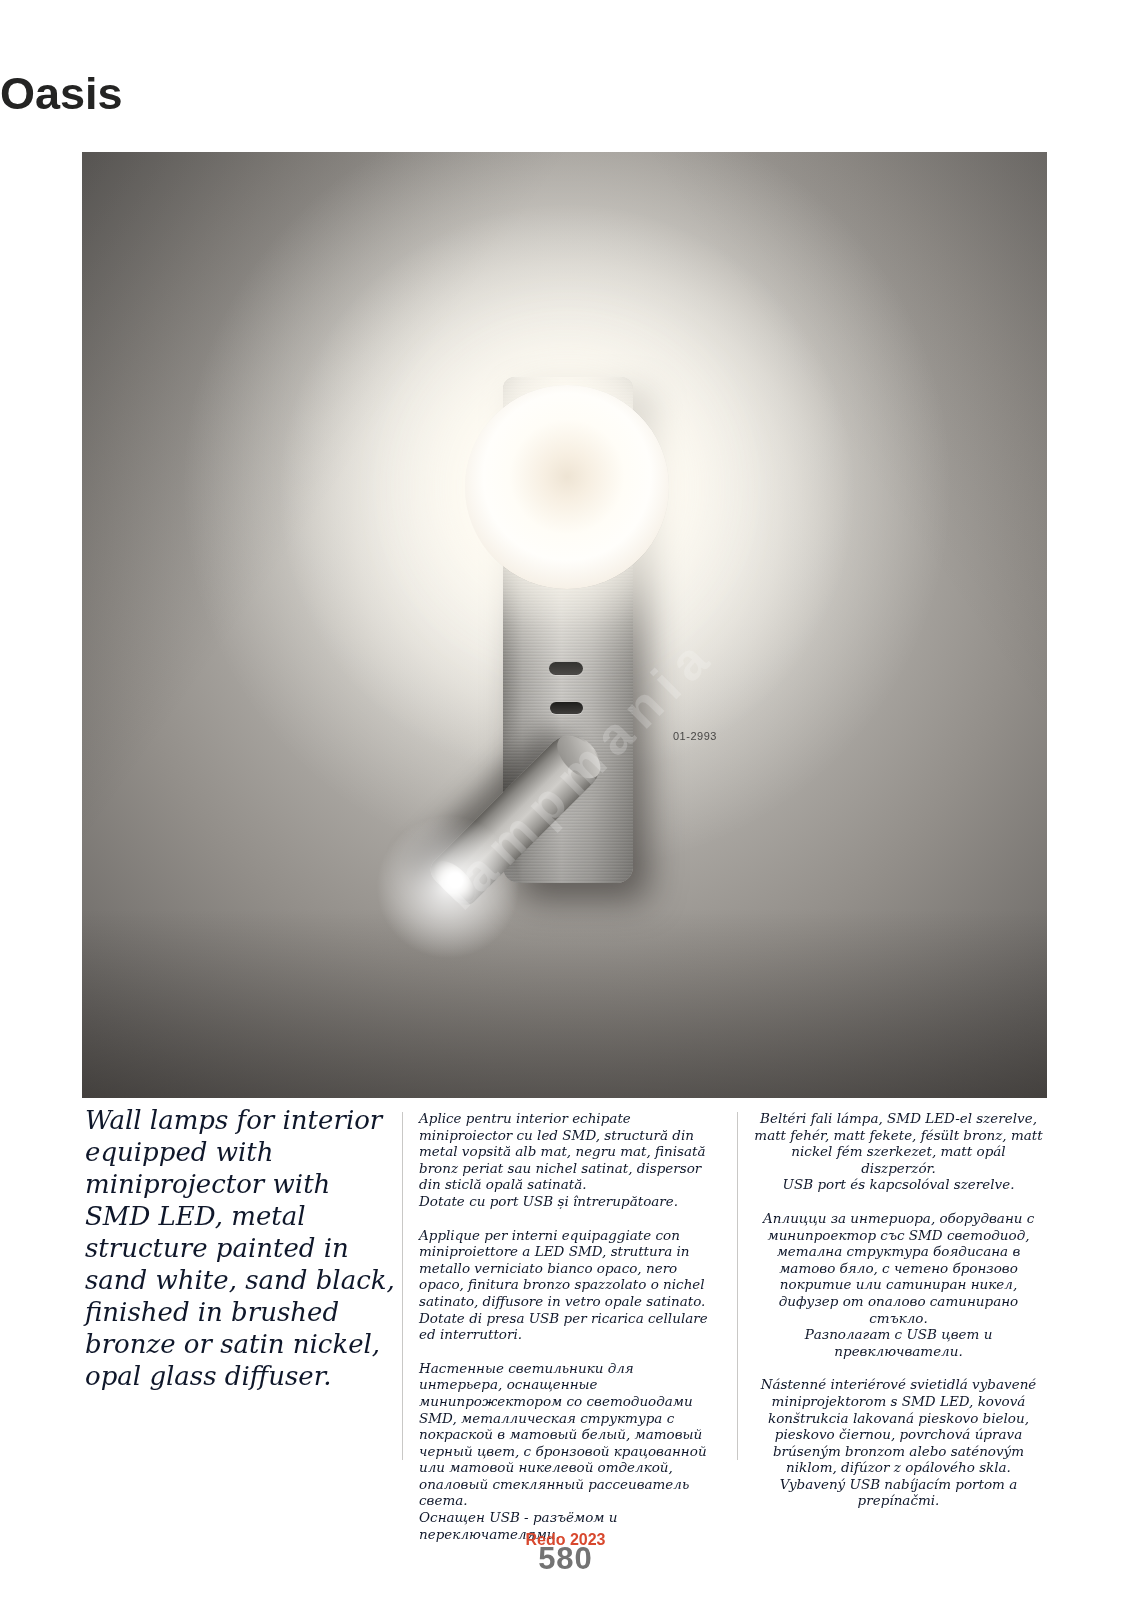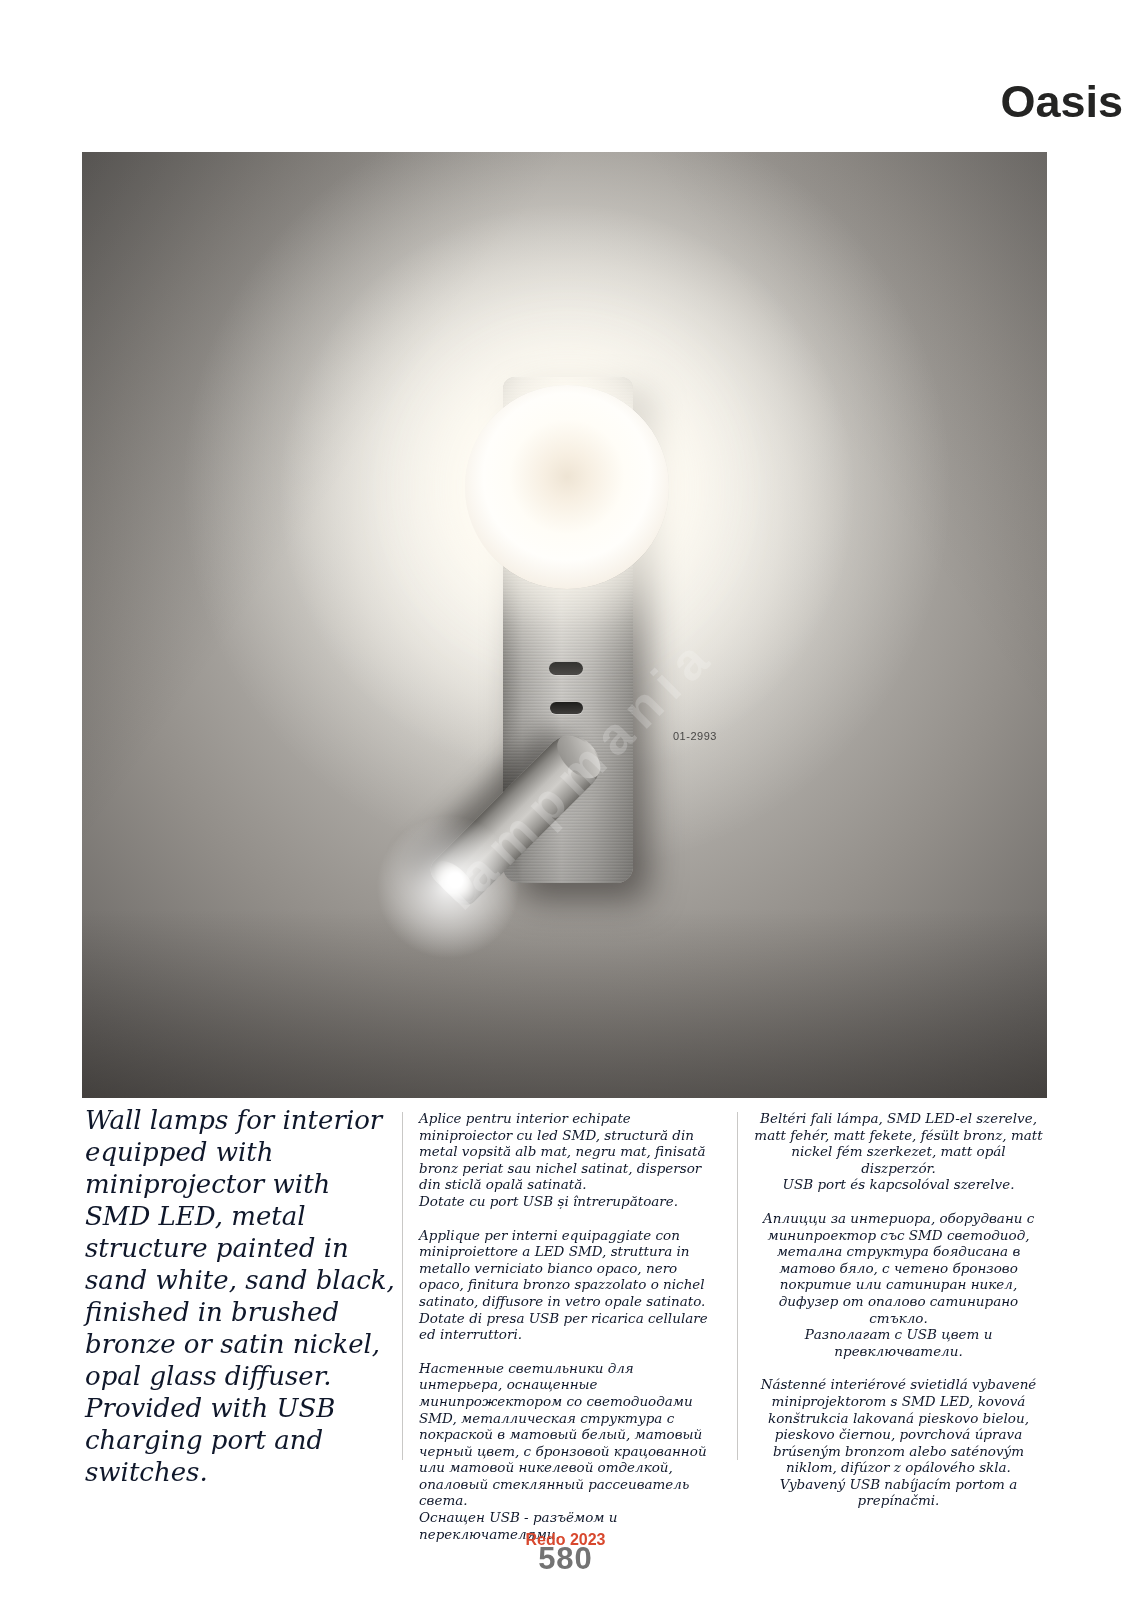--- a/index.html
+++ b/index.html
@@ -1,22 +1,22 @@
 <!DOCTYPE html>
 <html><head>
 <meta charset="utf-8">
 <style>
   html,body { margin:0; padding:0; background:#ffffff; }
   .page {
     position:relative; width:1131px; height:1600px; background:#ffffff;
     font-family:"Liberation Sans", sans-serif; overflow:hidden;
   }
   .title {
-    position:absolute; left:0; right:0; top:68px; margin:8px;
-    text-align:right; font-size:45px; font-weight:bold; color:#242423;
+    position:absolute; left:0; right:0; top:68px; margin:0;
+    text-align:left; font-size:45px; font-weight:bold; color:#242423;
     letter-spacing:0px; font-family:"Liberation Sans", sans-serif;
   }
   
   .photo {
     position:absolute; left:82px; top:152px; width:965px; height:946px; overflow:hidden;
     background:
       linear-gradient(to top, rgba(24,21,19,0.40), rgba(24,21,19,0) 20%),
       linear-gradient(125deg, rgba(12,12,12,0.30), rgba(12,12,12,0) 30%),
       linear-gradient(235deg, rgba(12,12,12,0.12), rgba(12,12,12,0) 25%),
       radial-gradient(circle 400px at 485px 340px, rgba(255,253,247,0.95), rgba(255,252,245,0.50) 45%, rgba(255,250,242,0) 72%),
@@ -116,21 +116,20 @@
       <div class="cyl-cap"></div>
       <div class="cyl-led"></div>
     </div>
     <div class="led-glow"></div>
     <div class="watermark">lampmania</div>
     <div class="code">01-2993</div>
   </div>
 
   <div class="col col-en">
     <span>Wall lamps for interior equipped with miniprojector with SMD LED, metal structure painted in sand white, sand black, finished in brushed bronze or satin nickel, opal glass diffuser.</span><br>
-    <span>Provided with USB charging port and switches.</span>
   </div>
 
   <div class="vline vline1"></div>
 
   <div class="col col-mid">
     <p>
       <span>Aplice pentru interior echipate miniproiector cu led SMD, structură din metal vopsită alb mat, negru mat, finisată bronz periat sau nichel satinat, dispersor din sticlă opală satinată.</span><br>
       <span>Dotate cu port USB și întrerupătoare.</span>
     </p>
     <p>

